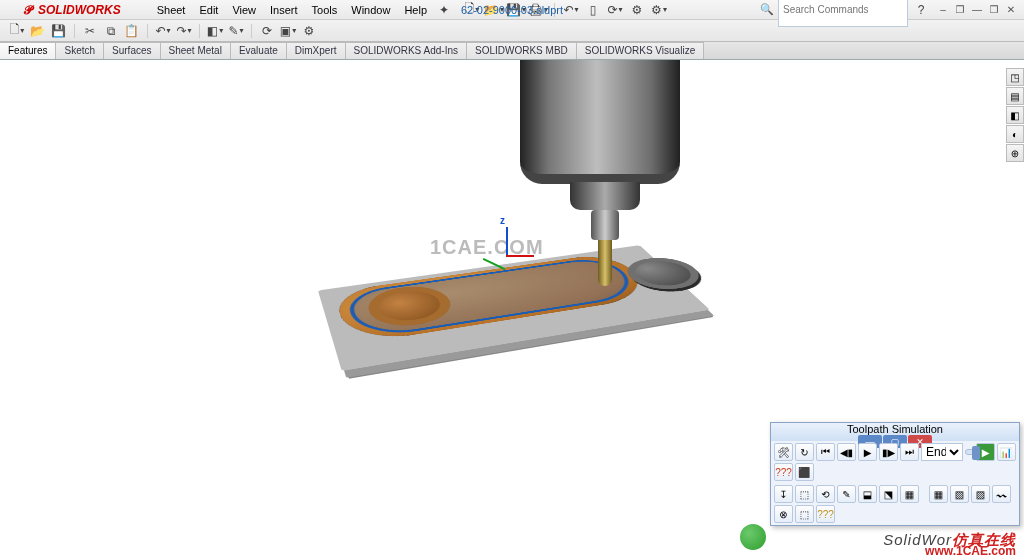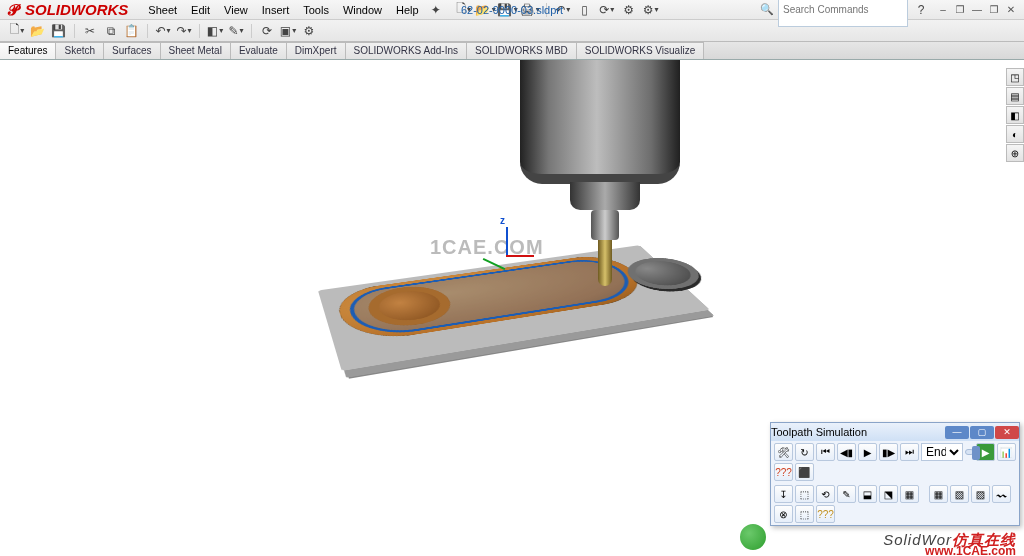--- a/index.html
+++ b/index.html
@@ -1,20 +1,20 @@
 <!DOCTYPE html>
 <html><head>
 <meta charset="utf-8">
 <style>
 * { margin: 0; padding: 0; box-sizing: border-box; font-family: "Segoe UI", Tahoma, sans-serif; }
 body { width: 1024px; height: 556px; background: #fff; overflow: hidden; position: relative; font-size: 11px; }
 
 
 .titlebar { height: 20px; background: linear-gradient(#f6f6f6,#e9e9e9); display: flex; align-items: center; border-bottom: 1px solid #ccc; }
-.logo { color: #cc0000; font-weight: bold; font-style: italic; padding: 0 8px; font-size: 15px; }
+.logo { color: #cc0000; font-weight: bold; font-style: italic; padding: 0 24px; font-size: 12px; }
 .logo::before { content: "\1D4DF"; font-style: normal; margin-right: 2px; }
 .app-name { font-weight: bold; font-style: italic; }
 .menu { display: flex; gap: 2px; margin-left: 6px; }
 .menu span { padding: 2px 6px; }
 .toolbar-top { display: flex; gap: 4px; margin-left: 10px; align-items: center; }
 .tb-btn { width: 18px; height: 16px; display: inline-flex; align-items: center; justify-content: center; font-size: 12px; color: #444; border-radius: 2px; }
 .tb-btn.dd::after { content: "▾"; font-size: 8px; margin-left: 1px; }
 .tb-sep { width: 1px; height: 14px; background: #ccc; margin: 0 3px; }
 .doc-name { position: absolute; left: 50%; transform: translateX(-50%); color: #2060a8; font-size: 11px; }
 .search-box { margin-left: auto; display: flex; align-items: center; gap: 4px; }
@@ -49,21 +49,21 @@
 .triad .y { position: absolute; width: 24px; height: 2px; background: #10a020; left: -14px; top: 8px; transform: rotate(25deg); }
 .watermark { position: absolute; left: 430px; top: 176px; color: #bbb; font-size: 20px; letter-spacing: 1px; font-weight: bold; }
 .spindle { position: absolute; left: 520px; top: -96px; width: 170px; height: 270px; }
 .spindle-body { width: 160px; height: 220px; background: linear-gradient(90deg,#222 0%, #777 18%, #bdbdbd 48%, #6d6d6d 82%, #202020 100%); border-radius: 0 0 22px 22px; border-bottom: 10px solid #444; }
 .taper { width: 70px; height: 28px; margin: -2px auto 0; background: linear-gradient(90deg,#333,#aaa,#333); border-radius: 0 0 10px 10px; }
 .holder { width: 28px; height: 30px; margin: 0 auto; background: linear-gradient(90deg,#555,#ccc,#555); border-radius: 4px; }
 .tool-bit { width: 14px; height: 46px; margin: 0 auto; background: linear-gradient(90deg,#6e5a20,#d6c06a,#6e5a20); border-radius: 0 0 7px 7px; }
 
 
 .sim-dialog { position: absolute; right: 4px; bottom: 30px; width: 250px; border: 1px solid #8aa4c8; background: #eef3fb; box-shadow: 2px 2px 5px rgba(0,0,0,.25); }
-.sim-title { height: 18px; background: linear-gradient(#eaf1fb,#cfe0f5); display: flex; align-items: center; justify-content: space-between; padding: 0 0; font-size: 11px; }
+.sim-title { height: 18px; background: linear-gradient(#eaf1fb,#cfe0f5); display: flex; align-items: center; justify-content: space-between; padding: 0 12px; font-size: 11px; flex-direction: column; }
 .sim-title .btns { display: flex; gap: 1px; }
 .sim-title .btns span { width: 24px; height: 13px; font-size: 9px; display: inline-flex; align-items: center; justify-content: center; color: #fff; border-radius: 2px; }
 .sim-title .btns .min { background: #5d88c8; }
 .sim-title .btns .max { background: #5d88c8; }
 .sim-title .btns .cls { background: #d04848; }
 .sim-row { display: flex; align-items: center; gap: 2px; padding: 2px 3px; flex-wrap: wrap; }
 .sim-btn { width: 19px; height: 18px; border: 1px solid #b8c8de; background: linear-gradient(#fdfdfd,#e6eef9); border-radius: 2px; display: inline-flex; align-items: center; justify-content: center; font-size: 10px; }
 .sim-sel { height: 18px; width: 42px; border: 1px solid #b8c8de; background: #fff; font-size: 12px; }
 .sim-track { flex: 1; height: 6px; background: #d7e3f4; border: 1px solid #a8bcd8; border-radius: 3px; position: relative; }
 .sim-thumb { position: absolute; left: 92%; top: -4px; width: 8px; height: 14px; background: #6f92c8; border-radius: 2px; }

